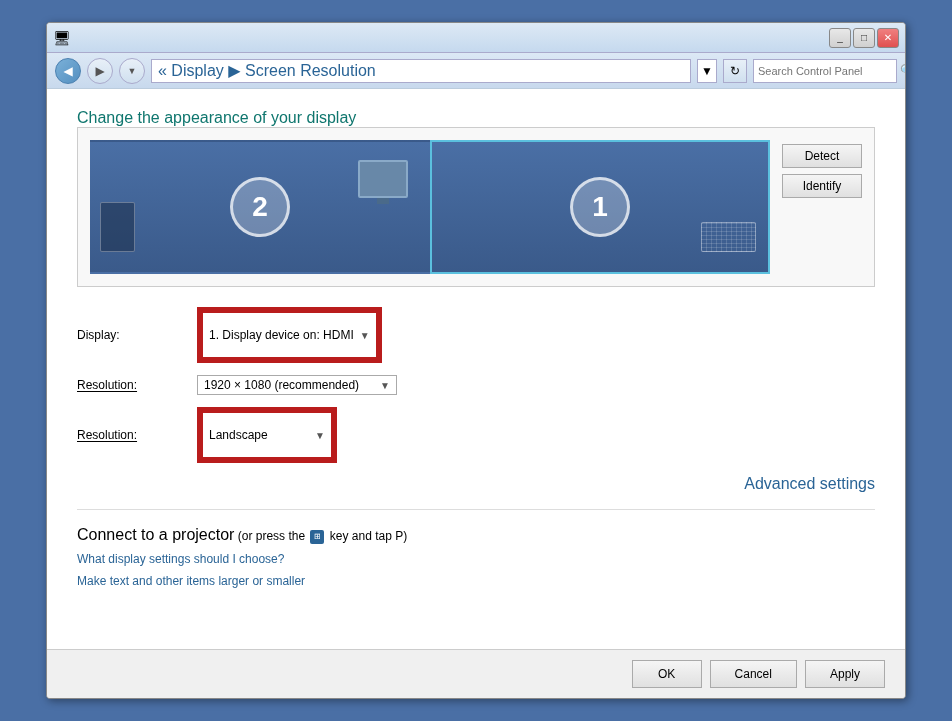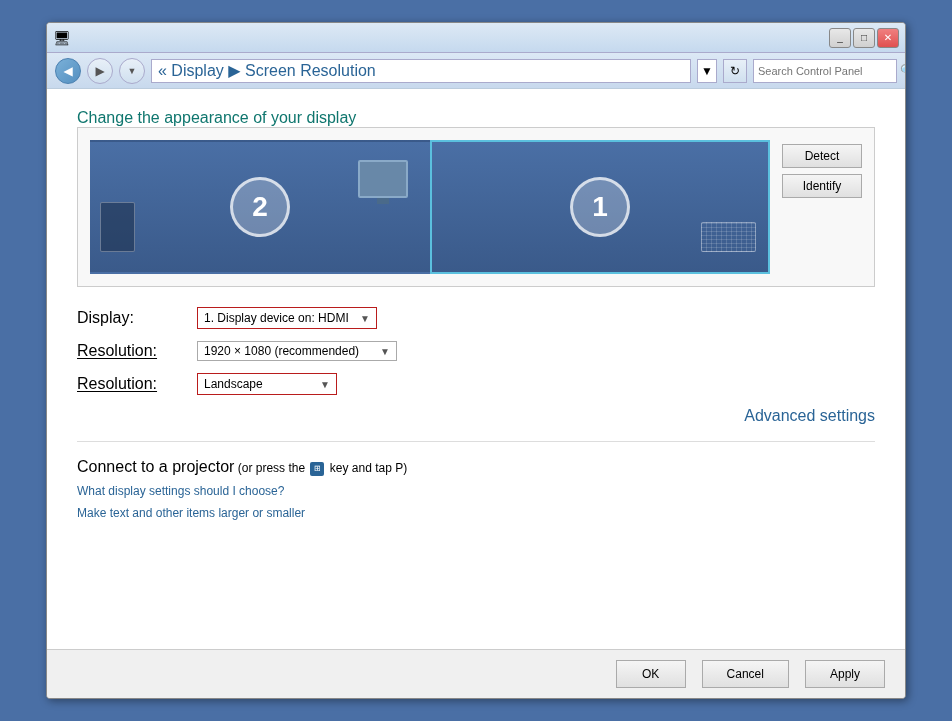--- a/index.html
+++ b/index.html
@@ -243,29 +243,29 @@
       color: #000;
     }
     .settings-row {
       display: flex;
       align-items: center;
       margin-bottom: 12px;
     }
     .settings-label {
       width: 120px;
       color: #000;
-      font-size: 16px;
+      font-size: 12px;
     }
     .settings-label.underline { text-decoration: underline; text-underline-offset: 2px; }
     .dropdown-control {
       display: flex;
       align-items: center;
       background: white;
-      border: 1px solid #b91c1c;
-      padding: 3px 6px;
+      border: 6px solid #b91c1c;
+      padding: 15px 6px;
       cursor: pointer;
       font-size: 12px;
       min-width: 180px;
       justify-content: space-between;
       gap: 6px;
     }
     .dropdown-arrow {
       font-size: 10px;
       color: #555;
     }
@@ -324,21 +324,21 @@
       font-size: 8px;
       vertical-align: middle;
       margin: 0 2px;
     }
     .bottom-bar {
       background: #f0f0f0;
       border-top: 1px solid #ccc;
       padding: 10px 20px;
       display: flex;
       justify-content: flex-end;
-      gap: 16px;
+      gap: 8px;
     }
     .bottom-btn {
       background: linear-gradient(to bottom, #f5f5f5, #e0e0e0);
       border: 1px solid #aaa;
       padding: 6px 24px;
       cursor: pointer;
       font-size: 12px;
       color: #000;
       min-width: 70px;
     }

